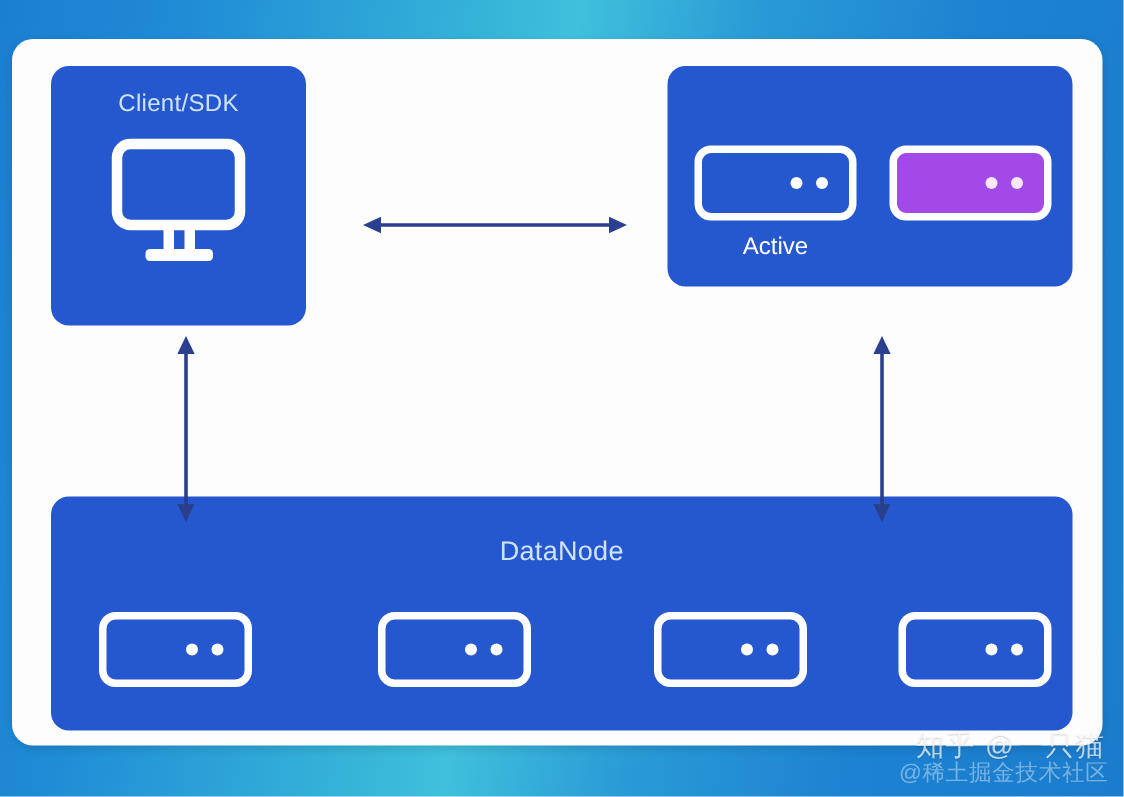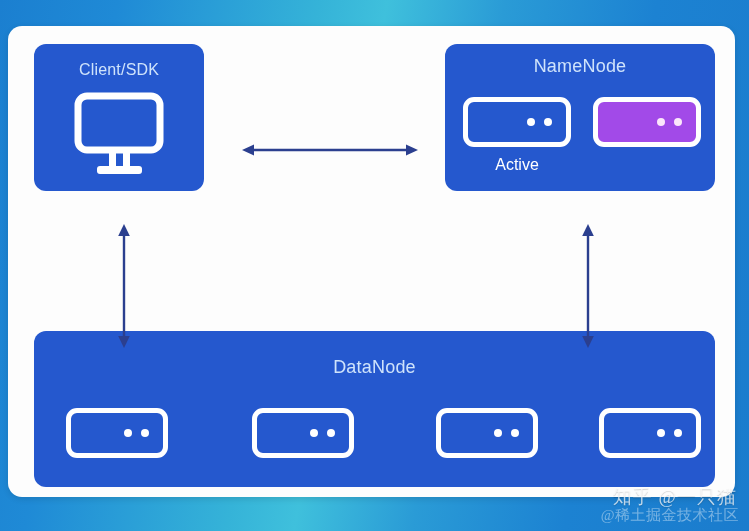--- a/index.html
+++ b/index.html
@@ -59,21 +59,21 @@
     font-size: 17px;
     letter-spacing: 0.2px;
     white-space: nowrap;
   }
 
   
   #client-box {
     left: 26px;
     top: 18px;
     width: 170px;
-    height: 147px;
+    height: 173px;
   }
   #client-box .node-title { top: 17px; font-size: 16px; }
 
   #monitor-icon {
     position: absolute;
     left: 50%;
     top: 48px;
     transform: translateX(-50%);
     width: 96px;
     height: 84px;
@@ -147,21 +147,21 @@
 
   
   .arrow-svg { position: absolute; overflow: visible; }
   #arrow-client-namenode { left: 232px; top: 112px; width: 180px; height: 24px; }
   #arrow-client-datanode { left: 104px; top: 196px; width: 24px;  height: 128px; }
   #arrow-namenode-datanode { left: 568px; top: 196px; width: 24px; height: 128px; }
 
   
   .watermark {
     position: absolute;
-    font-family: Liberation Serif, serif;
+    font-family: Liberation Sans, sans-serif;
     white-space: nowrap;
     pointer-events: none;
   }
   #watermark-primary {
     right: 12px;
     top: 484px;
     font-size: 19px;
     color: rgba(255,255,255,0.72);
     letter-spacing: 1px;
     text-shadow: 0 1px 1px rgba(0,0,0,0.18);
@@ -185,21 +185,20 @@
       <div class="node-title">Client/SDK</div>
       <svg id="monitor-icon" viewBox="0 0 96 84">
         <rect x="7" y="4" width="82" height="54" rx="9" ry="9" fill="none" stroke="#ffffff" stroke-width="7"></rect>
         <rect x="38" y="58" width="7" height="17" fill="#ffffff"></rect>
         <rect x="52" y="58" width="7" height="17" fill="#ffffff"></rect>
         <rect x="26" y="74" width="45" height="8" rx="3" ry="3" fill="#ffffff"></rect>
       </svg>
     </div>
 
     <div class="node-box" id="namenode-box">
-      <div class="node-title">NameNode</div>
 
       <div class="nn-slot" id="nn-slot-active">
         <div class="server-icon">
           <span class="led"></span>
           <span class="led"></span>
         </div>
         <div class="nn-label">Active</div>
       </div>
 
       <div class="nn-slot" id="nn-slot-standby">

